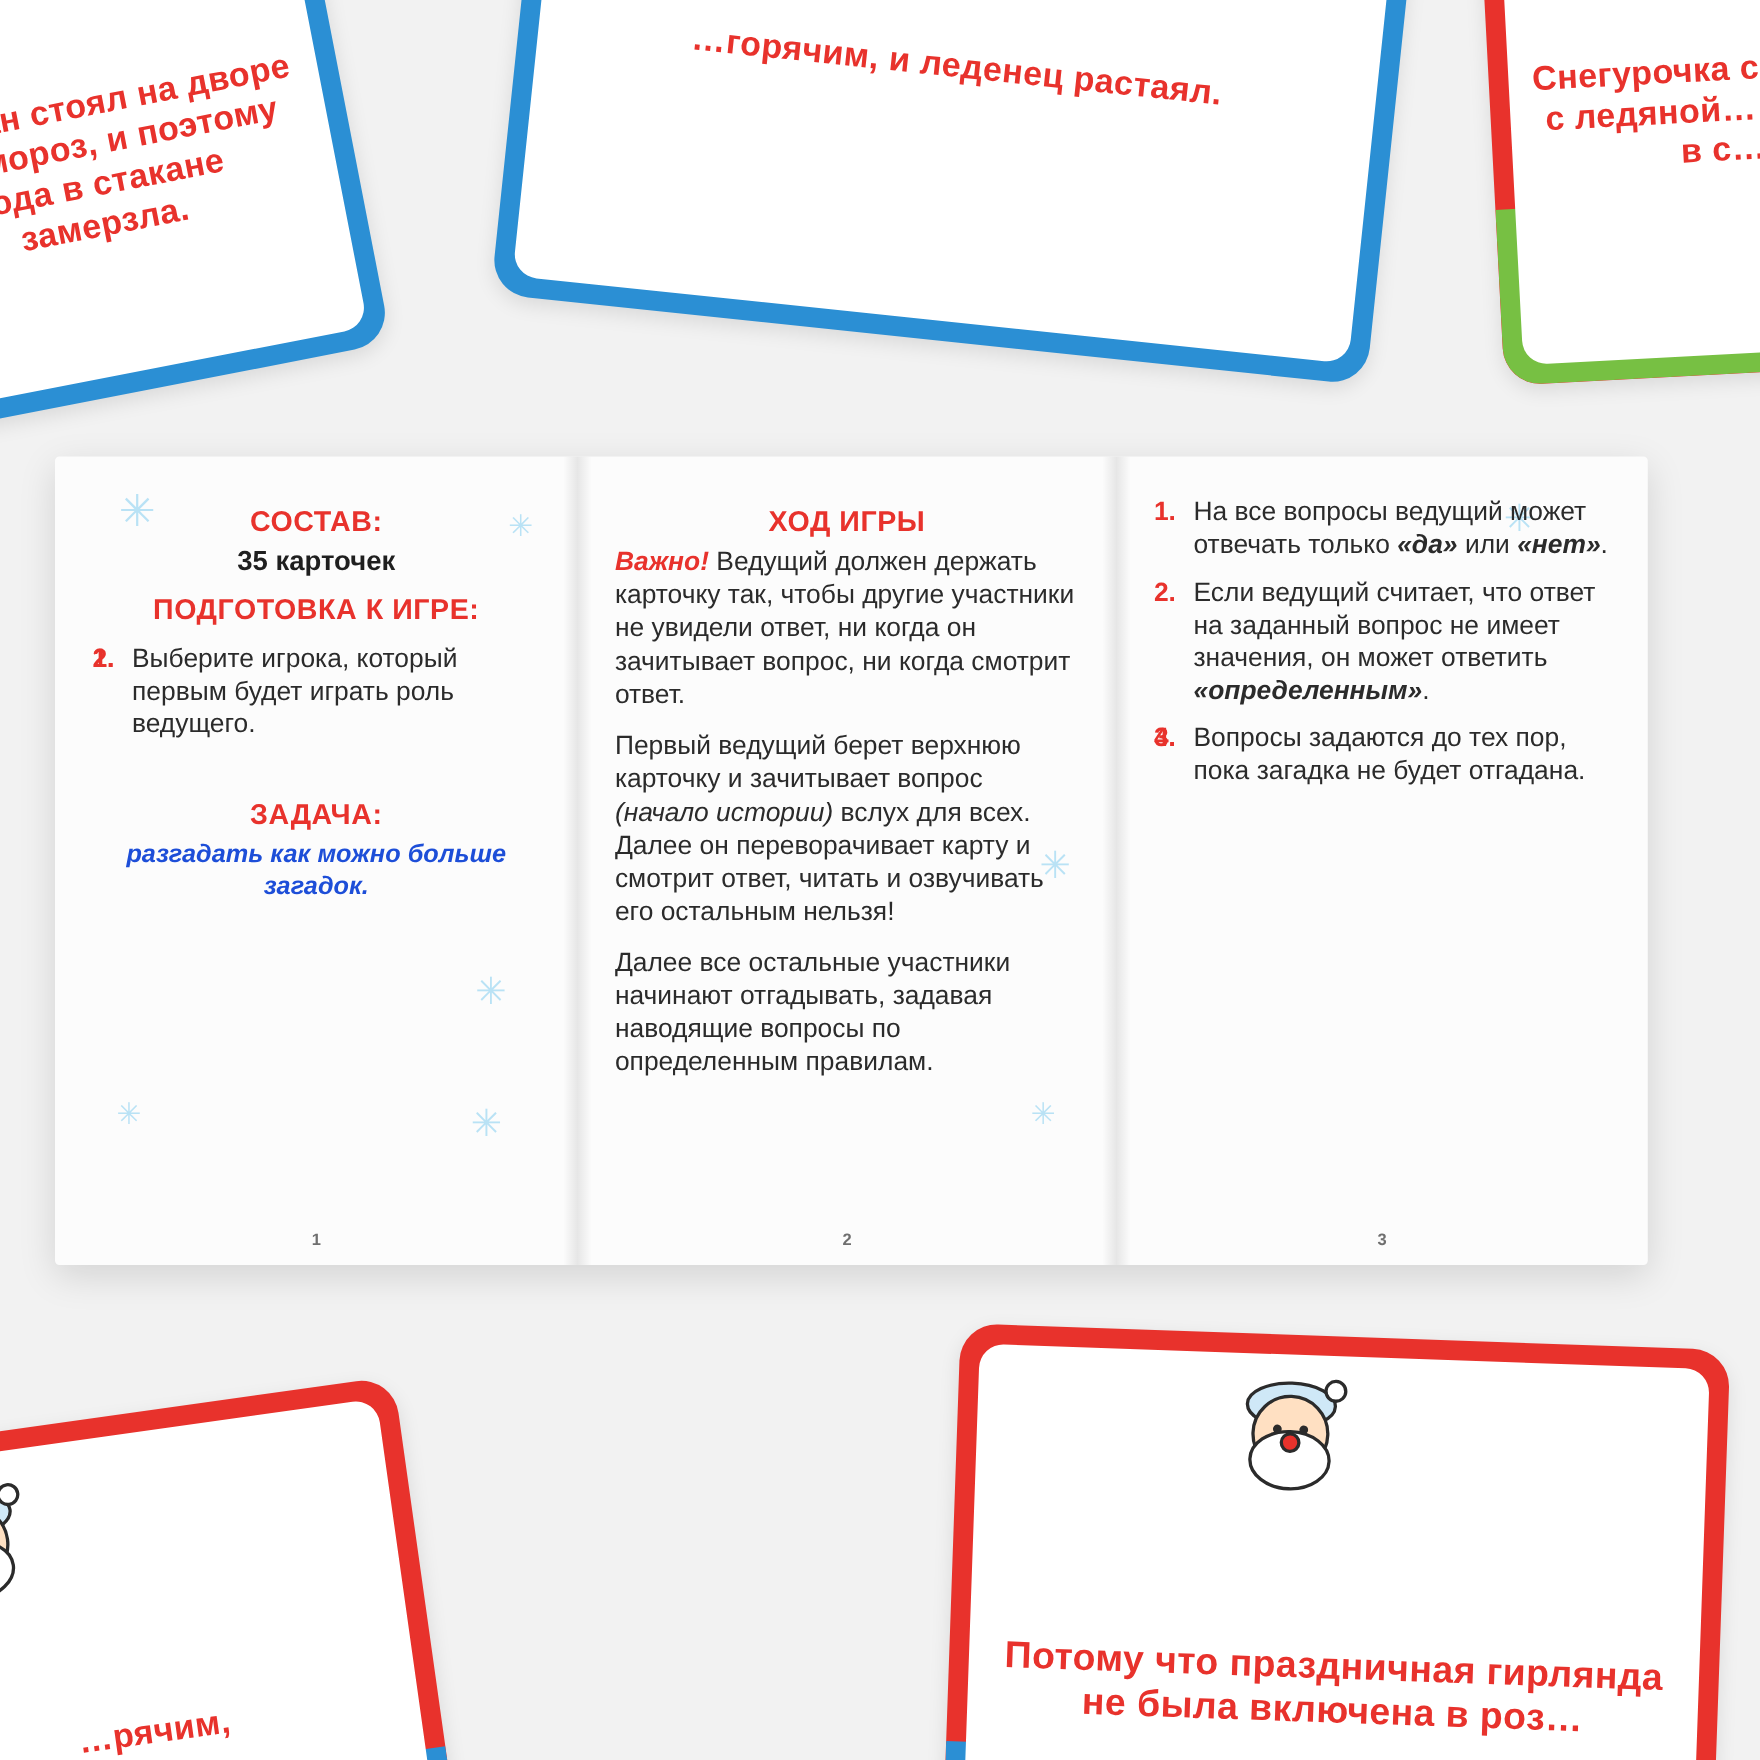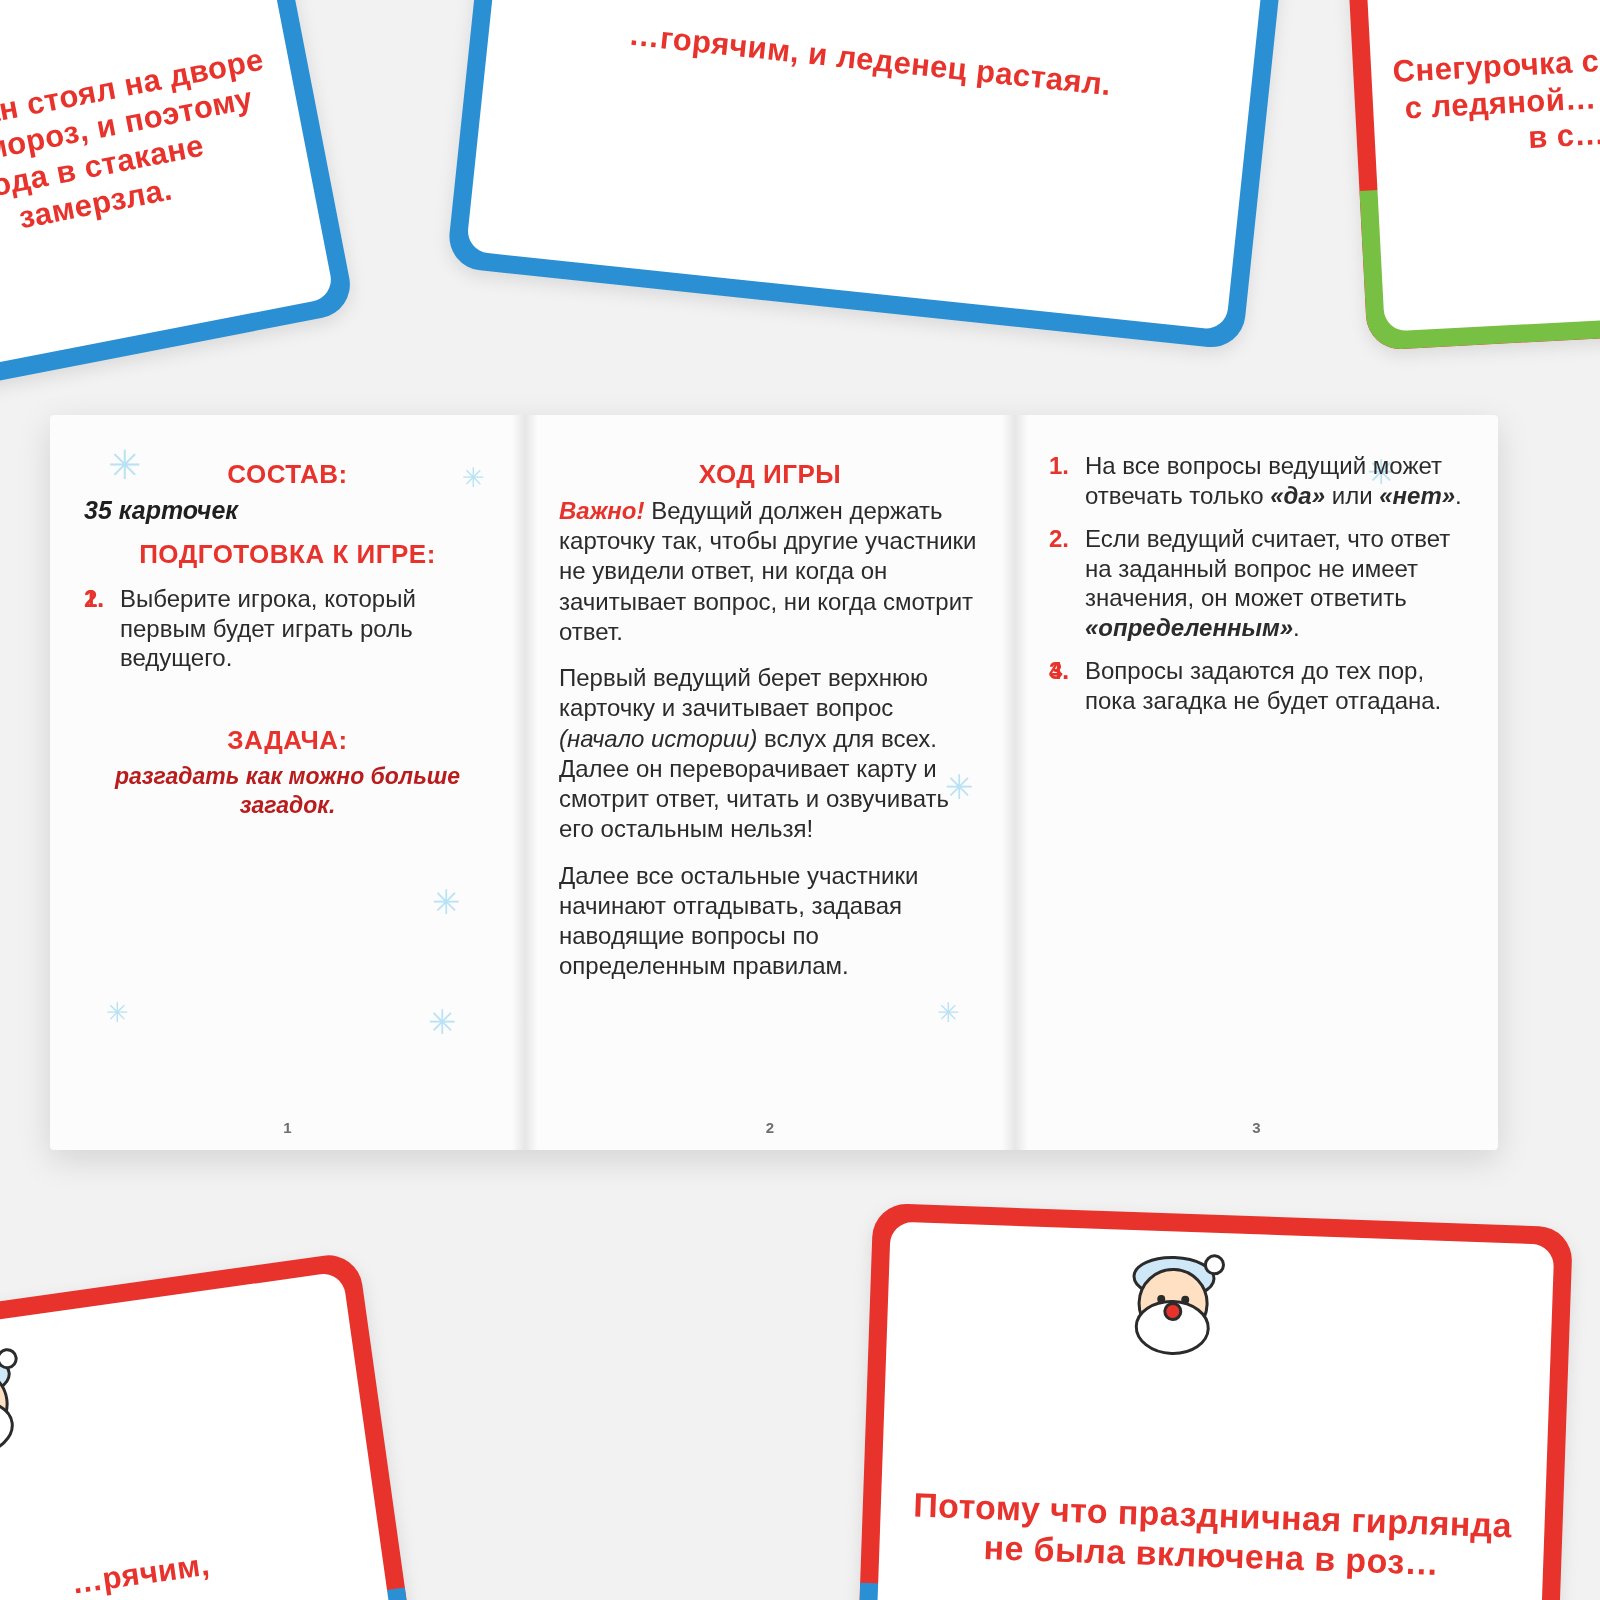--- a/index.html
+++ b/index.html
@@ -106,35 +106,35 @@
   .page.p3{flex:1 1 auto;}
   .pnum{
     position:absolute;bottom:14px;left:0;right:0;
     text-align:center;font-size:15px;color:#6f6f6f;font-weight:bold;
   }
   .hd{
     color:#e8322c;font-weight:bold;text-align:center;
     font-size:26px;letter-spacing:.5px;margin:12px 0 6px 0;
   }
   .sub-it{
-    font-style:italic;font-weight:bold;
+    text-align:center;font-weight:bold;
     font-size:25px;color:#1f1f1f;margin:0 0 14px 0;
   }
   .ol{margin:0;padding:0;list-style:none;}
   .ol li{
     position:relative;padding-left:36px;margin-bottom:14px;
     font-size:24px;line-height:1.23;color:#2b2b2b;
   }
   .ol li .num{
     position:absolute;left:0;top:0;color:#e8322c;font-weight:bold;font-size:24px;
   }
   .task-wrap{margin-top:52px;}
   .task-txt{
     text-align:center;font-style:italic;font-weight:bold;font-size:23px;
-    color:#b91c1c;line-height:1.3;
+    color:#1d4ed8;line-height:1.3;
   }
   .para{
     font-size:24px;line-height:1.26;margin:0 0 16px 0;color:#2b2b2b;
   }
   .para .it{font-style:italic;}
   .imp{color:#e8322c;font-weight:bold;font-style:italic;}
   .bi{font-weight:bold;font-style:italic;text-align:right;}
   
   .snow{position:absolute;color:#b9e2f5;font-size:40px;line-height:1;user-select:none;}
   .snow.small{font-size:27px;}

